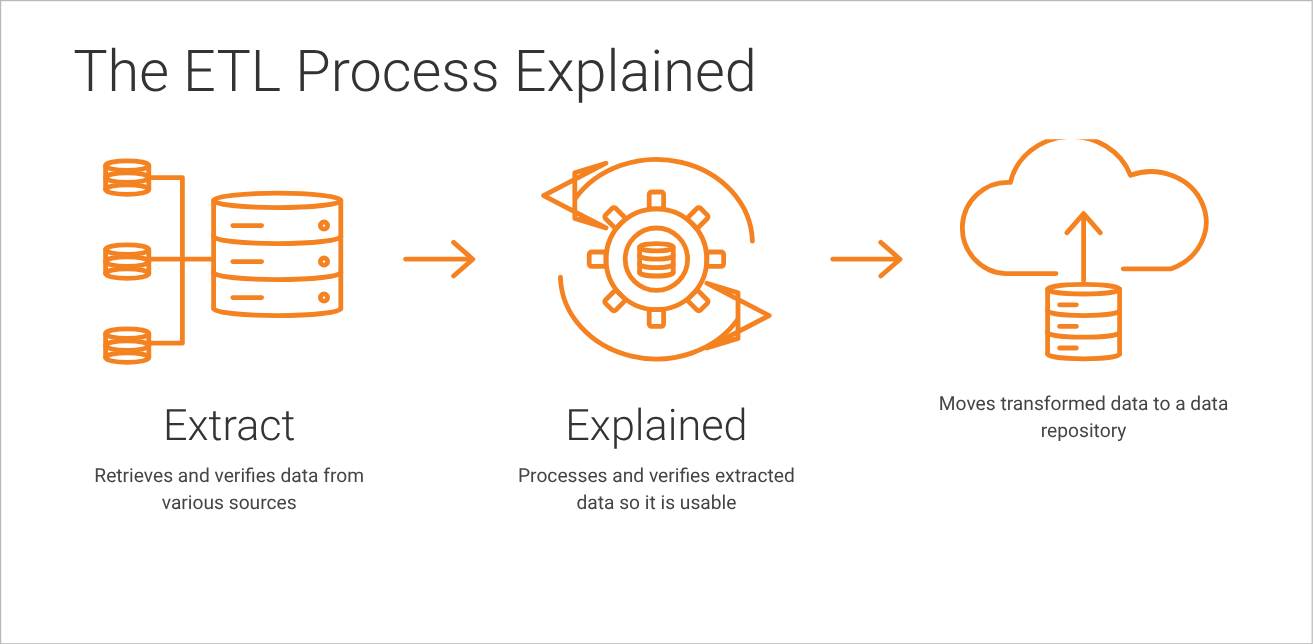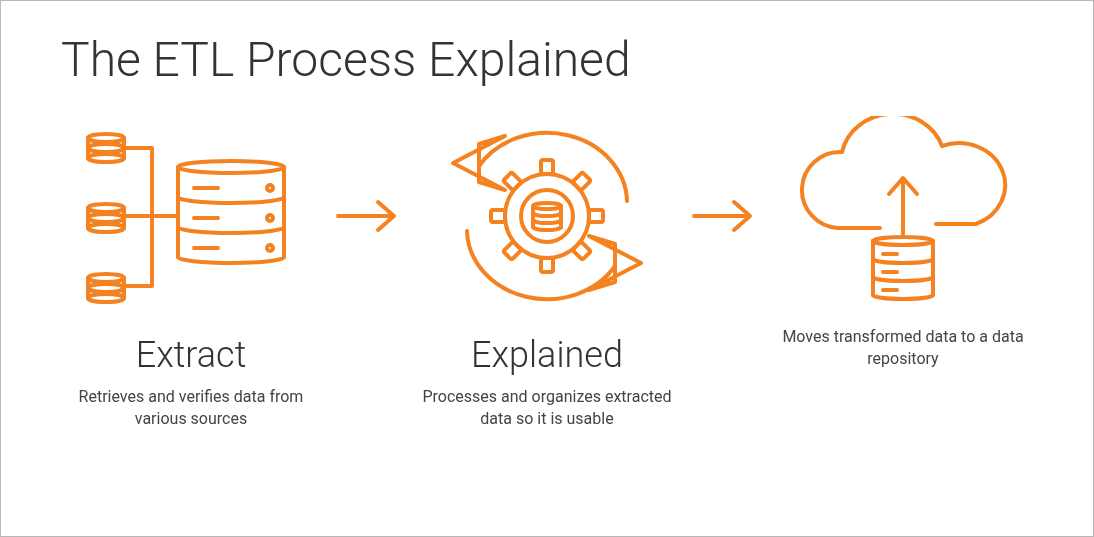--- a/index.html
+++ b/index.html
@@ -185,21 +185,21 @@
               <path d="M-14 4 a14 3 0 0 0 28 0"></path>
               <path d="M-14 4 v7"></path>
                 <path d="M14 4 v7"></path>
               <path d="M-14 11 a14 3 0 0 0 28 0"></path>
             </g>
           </g>
         </g>
       </svg>
     </div>
     <div class="stage-title">Explained</div>
-    <div class="stage-desc">Processes and organizes extracted data so it is usable</div>
+    <div class="stage-desc">Processes and verifies extracted data so it is usable</div>
   </div>
 
   <div class="arrow-slot">
     <svg width="70" height="40" viewBox="0 0 70 40">
       <g fill="none" stroke="#F58220" stroke-width="4" stroke-linecap="round" stroke-linejoin="round">
         <line x1="4" y1="20" x2="56" y2="20"></line>
         <polyline points="44,6 60,20 44,34"></polyline>
       </g>
     </svg>
   </div>

